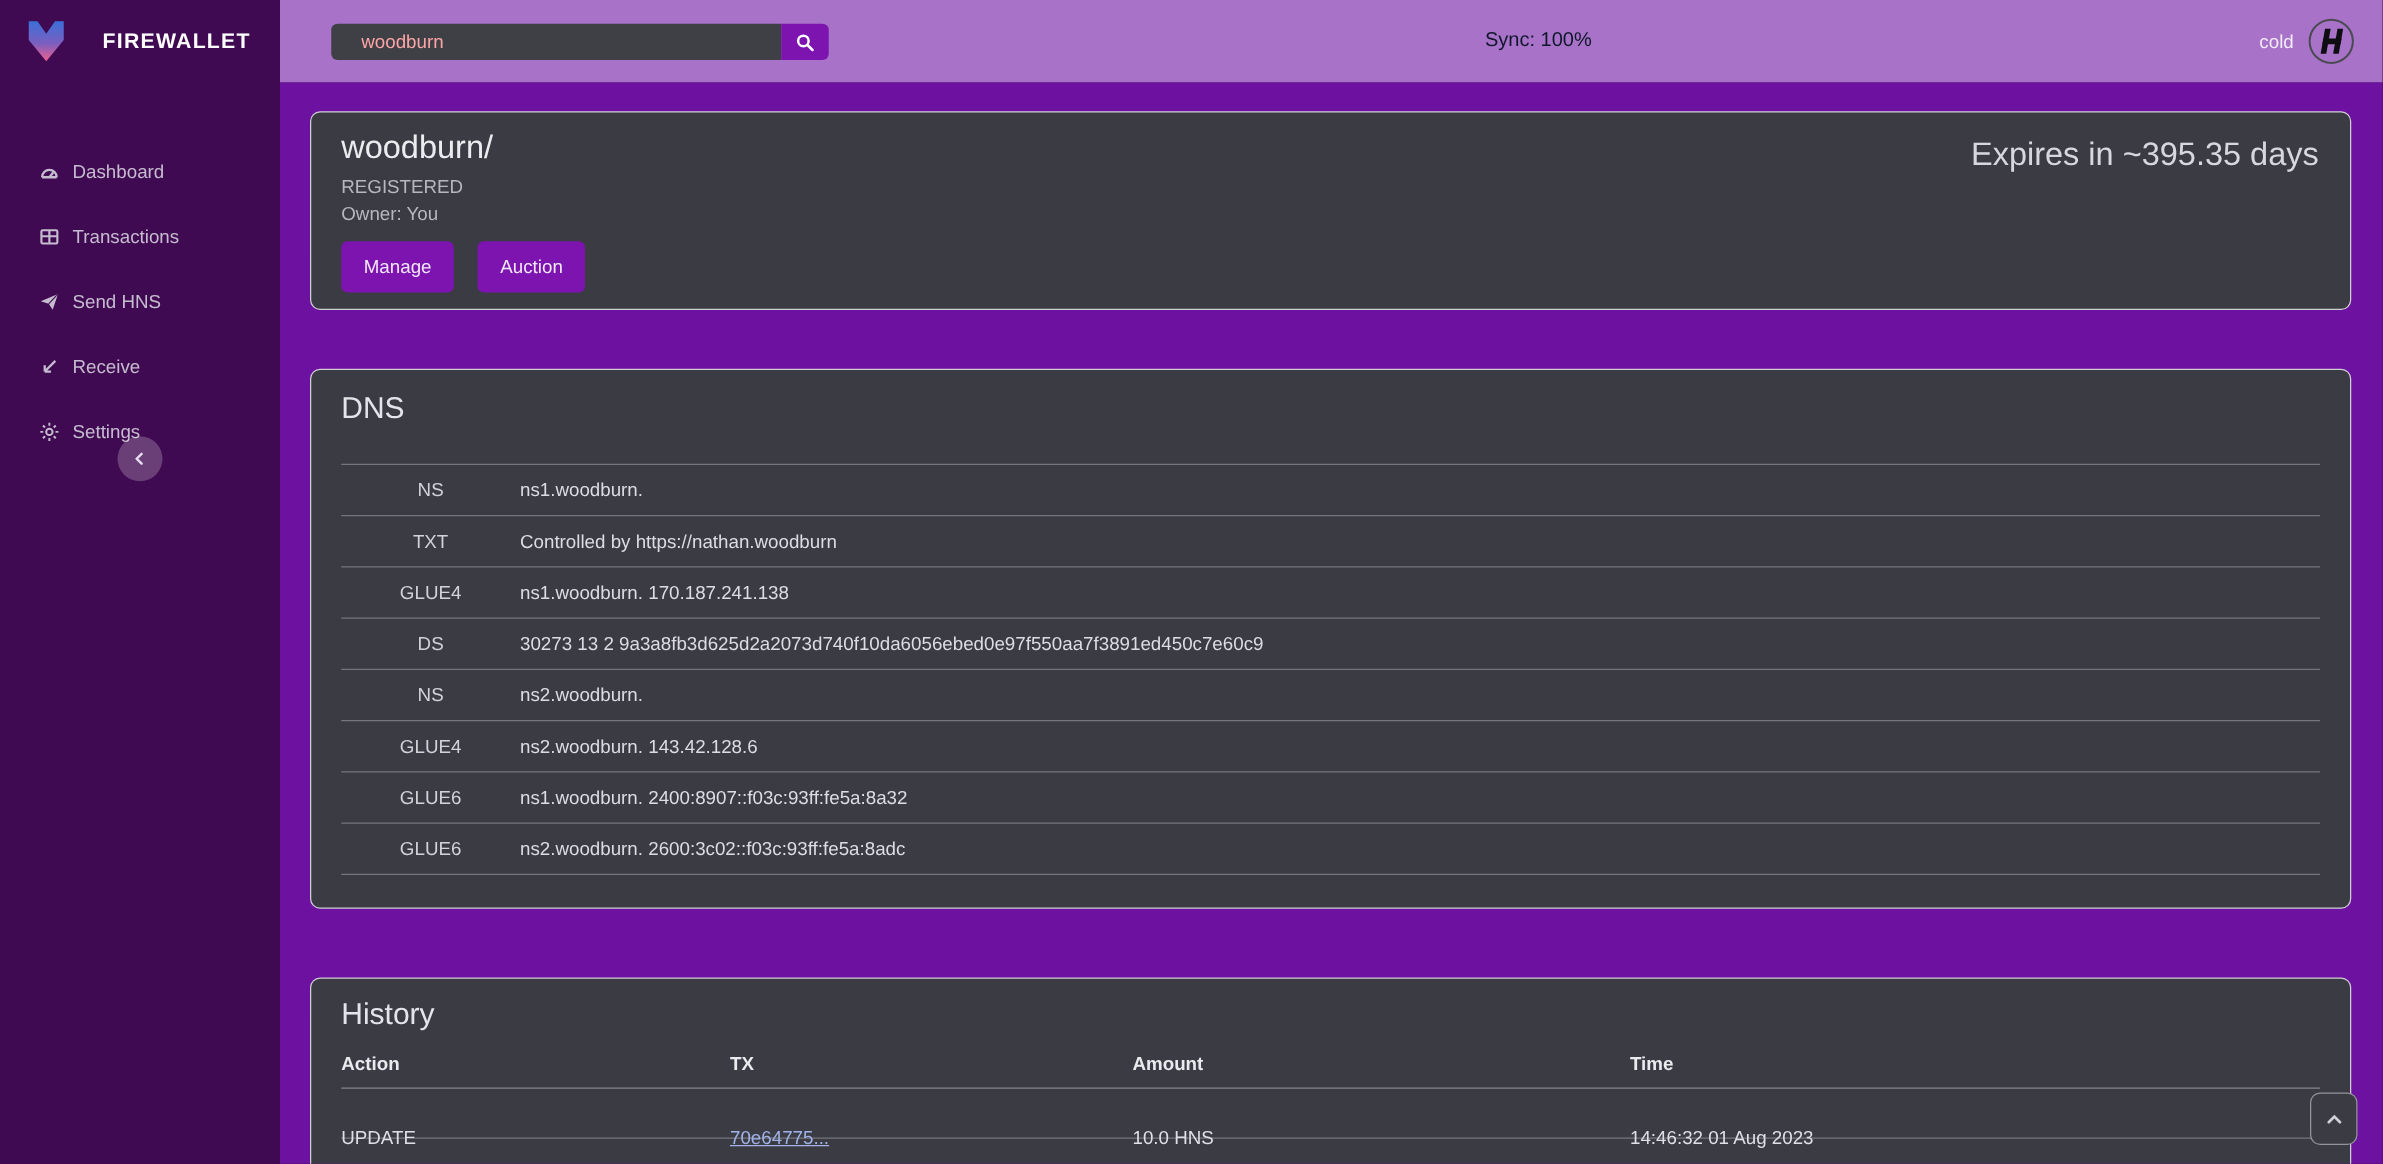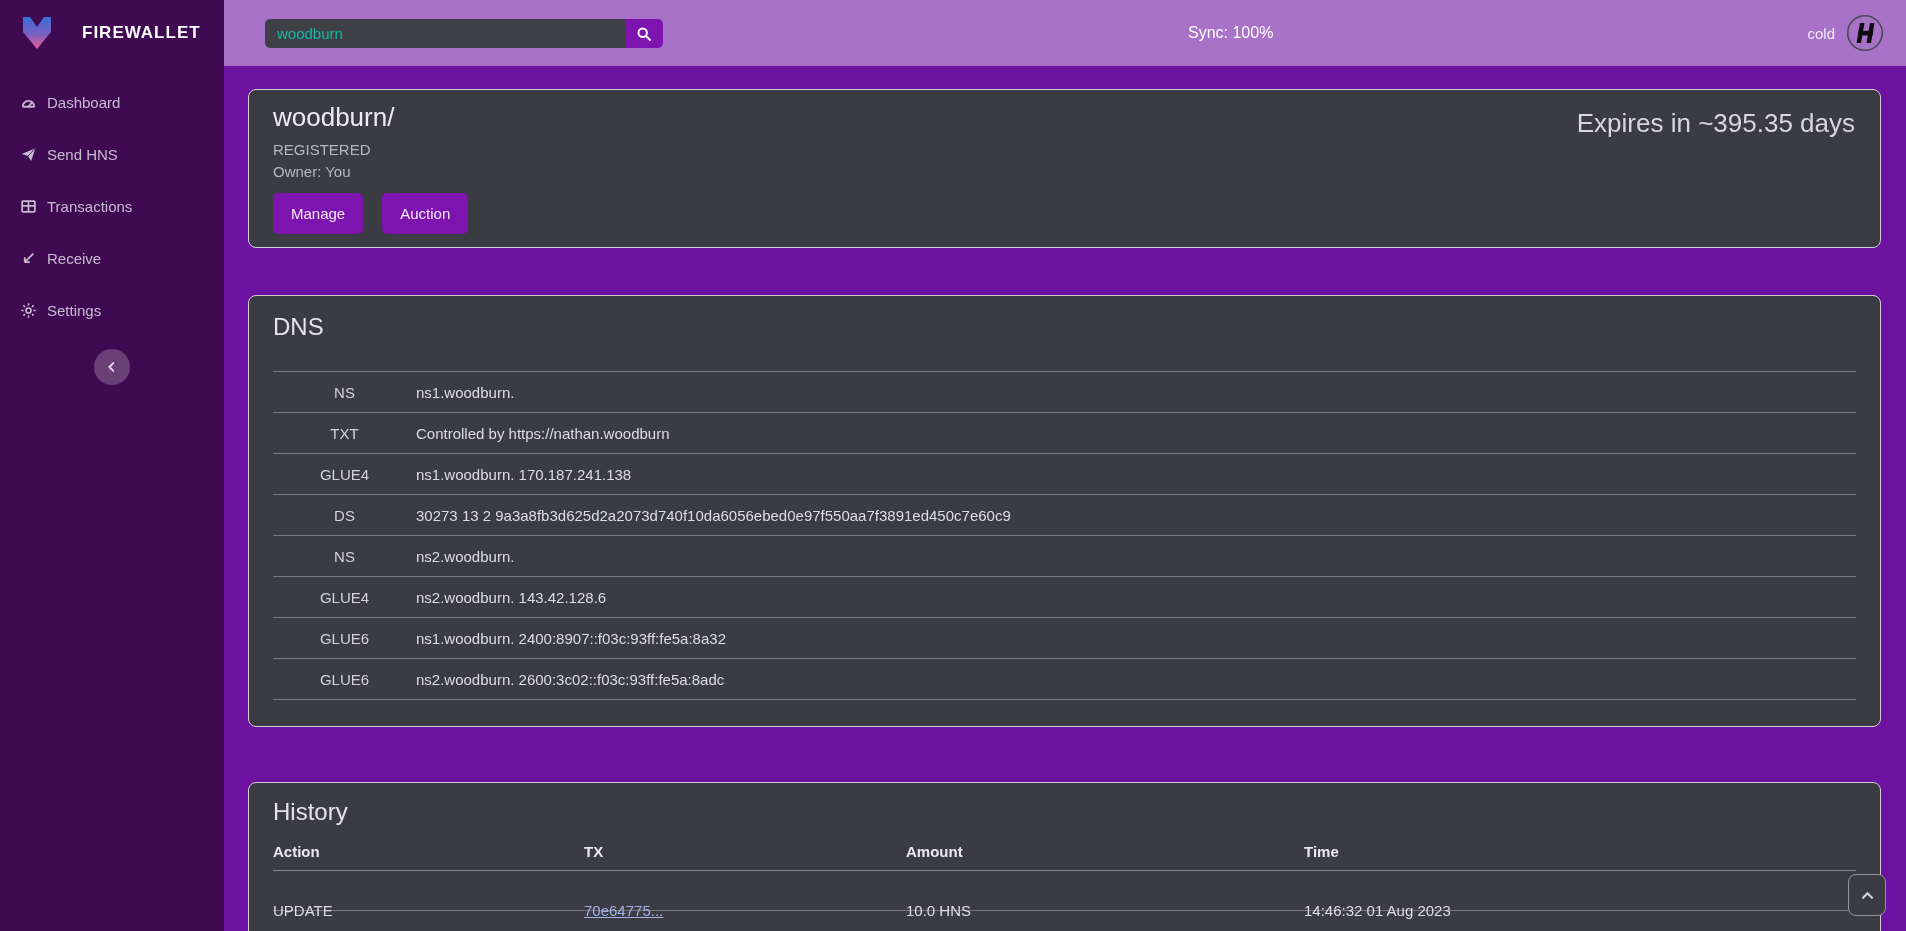--- a/index.html
+++ b/index.html
@@ -4,37 +4,37 @@
 <style>
   * { margin:0; padding:0; box-sizing:border-box; }
   html,body { width:1906px; height:931px; overflow:hidden;
     font-family:"Liberation Sans", sans-serif; background:var(--sidebar_bg,#400a52); }
 
   .sidebar { position:absolute; left:0; top:0; width:224px; height:931px;
     background:var(--sidebar_bg,#400a52); z-index:3; }
   .logo-header { height:66px; display:flex; align-items:center; padding-left:18px; gap:26px; }
   .brand-name { color:#ffffff; font-size:17px; font-weight:bold; letter-spacing:1px; }
   .nav { margin-top:28px; }
-  .nav-item { height:52px; display:flex; align-items:flex-start; padding-left:20px; gap:10px; cursor:pointer; }
+  .nav-item { height:52px; display:flex; align-items:flex-end; padding-left:31px; gap:10px; cursor:pointer; }
   .nav-label { color:#c5bccf; font-size:15px; }
   .nav-icon { width:17px; height:17px; display:inline-flex; }
   .collapse-btn { position:absolute; left:94px; top:349px; width:36px; height:36px;
     border-radius:50%; border:none; background:rgba(255,255,255,0.22);
     display:flex; align-items:center; justify-content:center; cursor:pointer; }
 
   .topbar { position:absolute; left:224px; top:0; width:1682px; height:66px;
     background:var(--topbar_bg,#a872c8); }
   .search-group { position:absolute; left:41px; top:19px; display:flex; height:29px; }
   .search-input { width:360px; height:29px; background:#3f3f46; border:none; outline:none;
-    border-radius:5px 0 0 5px; color:#14b8a6; font-size:15px; padding:0 12px;
+    border-radius:5px 0 0 5px; color:#fca5a5; font-size:15px; padding:0 24px;
     font-family:"Liberation Sans", sans-serif; }
   .search-btn { width:38px; height:29px; background:var(--accent,#7d14b0); border:none;
     border-radius:0 5px 5px 0; display:flex; align-items:center; justify-content:center; cursor:pointer; }
   .sync { position:absolute; left:964px; top:0; height:65px; display:flex; align-items:center;
-    color:#ffffff; font-size:16px; }
+    color:#0f172a; font-size:16px; }
   .wallet-group { position:absolute; right:22px; top:0; height:66px; display:flex;
     align-items:center; gap:11px; }
   .wallet-name { color:#f2ecf8; font-size:15px; }
   .hns-logo { width:38px; height:38px; display:inline-flex; cursor:pointer; }
 
   .main { position:absolute; left:224px; top:66px; width:1682px; height:865px;
     background:var(--main_bg,#6c11a0); overflow:hidden; }
   .content { padding:23px 25px 0 24px; }
   .card { background:var(--card_bg,#3b3b43); border:1px solid #cfcfd4; border-radius:8px; }
 
@@ -95,34 +95,34 @@
             <path d="M2.5 12a5.5 5.5 0 0 1 11 0" fill="none" stroke="#c5bccf" stroke-width="1.8"></path>
             <path d="M8 12 L11 8.2" stroke="#c5bccf" stroke-width="1.8"></path>
             <path d="M2.5 12h11" stroke="#c5bccf" stroke-width="1.8"></path>
           </svg>
       </span>
       <span class="nav-label">Dashboard</span>
     </div>
     <div class="nav-item">
       <span class="nav-icon">
         <svg viewBox="0 0 16 16" width="17" height="17">
+            <rect x="2" y="3" width="12" height="10" rx="1" fill="none" stroke="#c5bccf" stroke-width="1.6"></rect>
+            <path d="M2 7.5h12M8 3v10" stroke="#c5bccf" stroke-width="1.6"></path>
+          </svg>
+      </span>
+      <span class="nav-label">Transactions</span>
+    </div>
+    <div class="nav-item">
+      <span class="nav-icon">
+        <svg viewBox="0 0 16 16" width="17" height="17">
             <path d="M1.5 7.5 L14.5 2 L10.5 14 L7.5 9.5 Z" fill="#c5bccf"></path>
             <path d="M7.5 9.5 L14.5 2" stroke="#400a52" stroke-width="0.8"></path>
           </svg>
       </span>
       <span class="nav-label">Send HNS</span>
-    </div>
-    <div class="nav-item">
-      <span class="nav-icon">
-        <svg viewBox="0 0 16 16" width="17" height="17">
-            <rect x="2" y="3" width="12" height="10" rx="1" fill="none" stroke="#c5bccf" stroke-width="1.6"></rect>
-            <path d="M2 7.5h12M8 3v10" stroke="#c5bccf" stroke-width="1.6"></path>
-          </svg>
-      </span>
-      <span class="nav-label">Transactions</span>
     </div>
     <div class="nav-item">
       <span class="nav-icon">
         <svg viewBox="0 0 16 16" width="17" height="17">
             <path d="M12.5 3.5 L4.5 11.5 M4.5 11.5 V6.8 M4.5 11.5 H9.2" fill="none" stroke="#c5bccf" stroke-width="1.7"></path>
           </svg>
       </span>
       <span class="nav-label">Receive</span>
     </div>
     <div class="nav-item">

